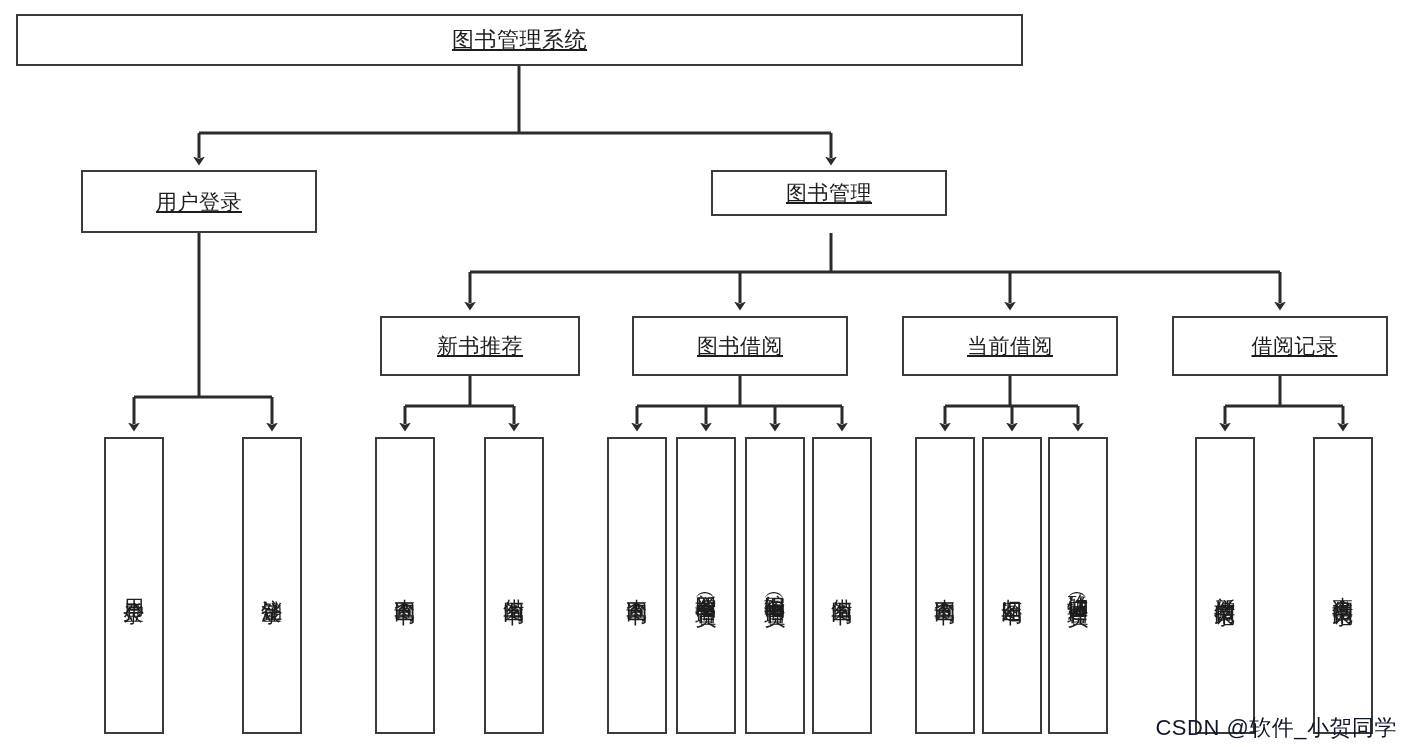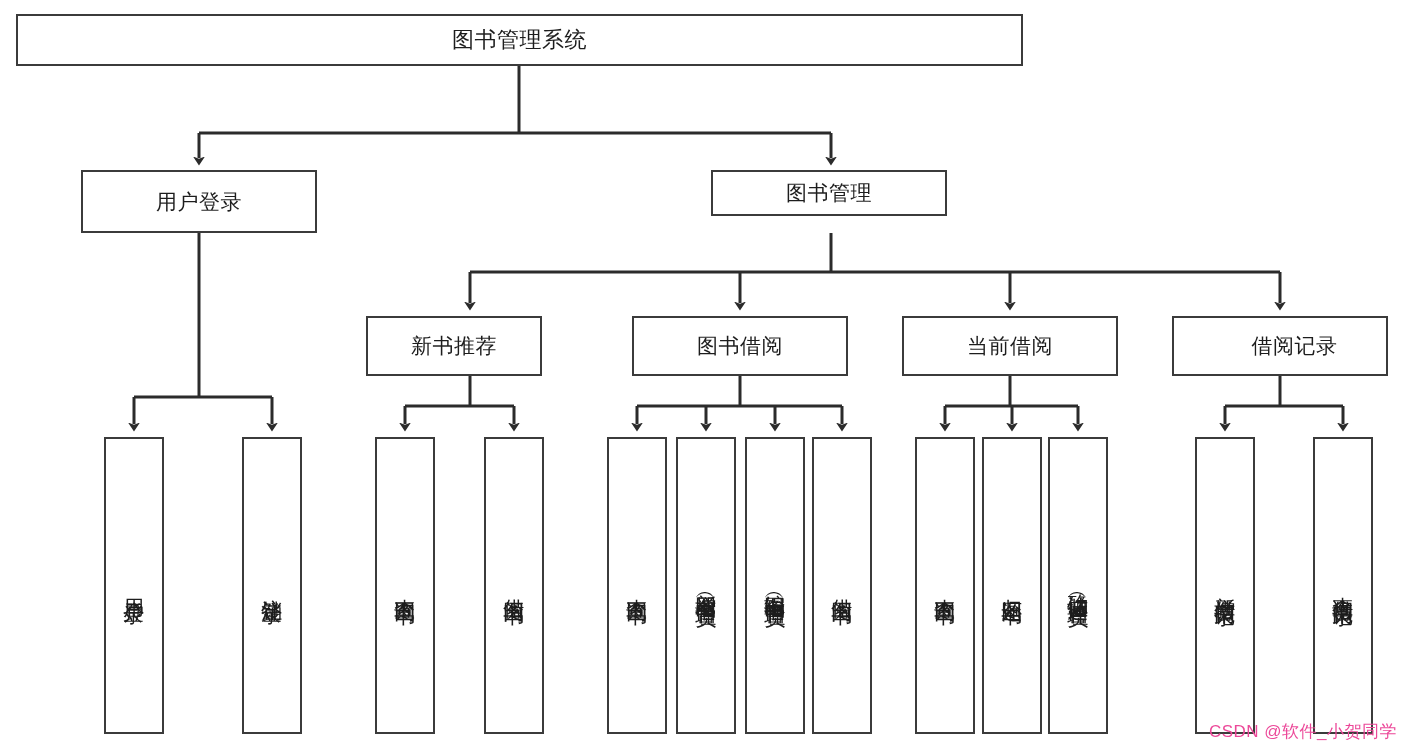--- a/index.html
+++ b/index.html
@@ -34,41 +34,42 @@
   }
   .node .lbl{
     display:block;
     text-align:center;
     line-height:1.12;
     letter-spacing:0.5px;
   }
   
   .h-node .lbl{
     font-size:21px;
+    text-decoration:underline;
   }
   #node-root .lbl{ font-size:22px; }
   
   .v-node{
     border-width:2px;
     padding:6px 0;
   }
   .v-node .lbl{
     writing-mode:vertical-rl;
     text-orientation:upright;
     font-size:21px;
     line-height:1.02;
     letter-spacing:2px;
     white-space:nowrap;
   }
   .watermark{
     position:absolute;
     right:8px;
     bottom:4px;
-    font-size:17px;
-    color:#ec4899;
+    font-size:22px;
+    color:#0f172a;
     letter-spacing:0.5px;
     white-space:nowrap;
     user-select:none;
   }
 </style>
 </head>
 <body>
 
 <div id="canvas">
 
@@ -126,21 +127,21 @@
     <span class="lbl">图书管理系统</span>
   </div>
 
   <div class="node h-node" style="left:81px; top:170px; width:236px; height:63px;">
     <span class="lbl">用户登录</span>
   </div>
   <div class="node h-node" style="left:711px; top:170px; width:236px; height:46px;">
     <span class="lbl">图书管理</span>
   </div>
 
-  <div class="node h-node" style="left:366px; top:316px; width:176px; height:60px;">
+  <div class="node h-node" style="left:380px; top:316px; width:200px; height:60px;">
     <span class="lbl">新书推荐</span>
   </div>
   <div class="node h-node" style="left:632px; top:316px; width:216px; height:60px;">
     <span class="lbl">图书借阅</span>
   </div>
   <div class="node h-node" style="left:902px; top:316px; width:216px; height:60px;">
     <span class="lbl">当前借阅</span>
   </div>
   <div class="node h-node" style="left:1172px; top:316px; width:216px; height:60px;padding-left:29px;">
     <span class="lbl">借阅记录</span>

